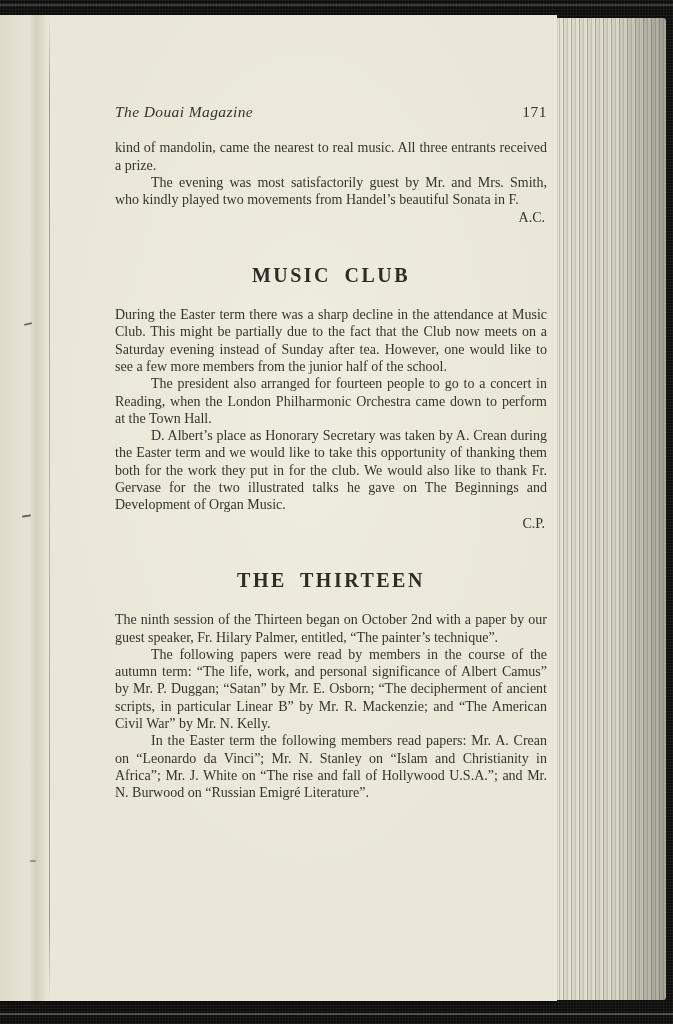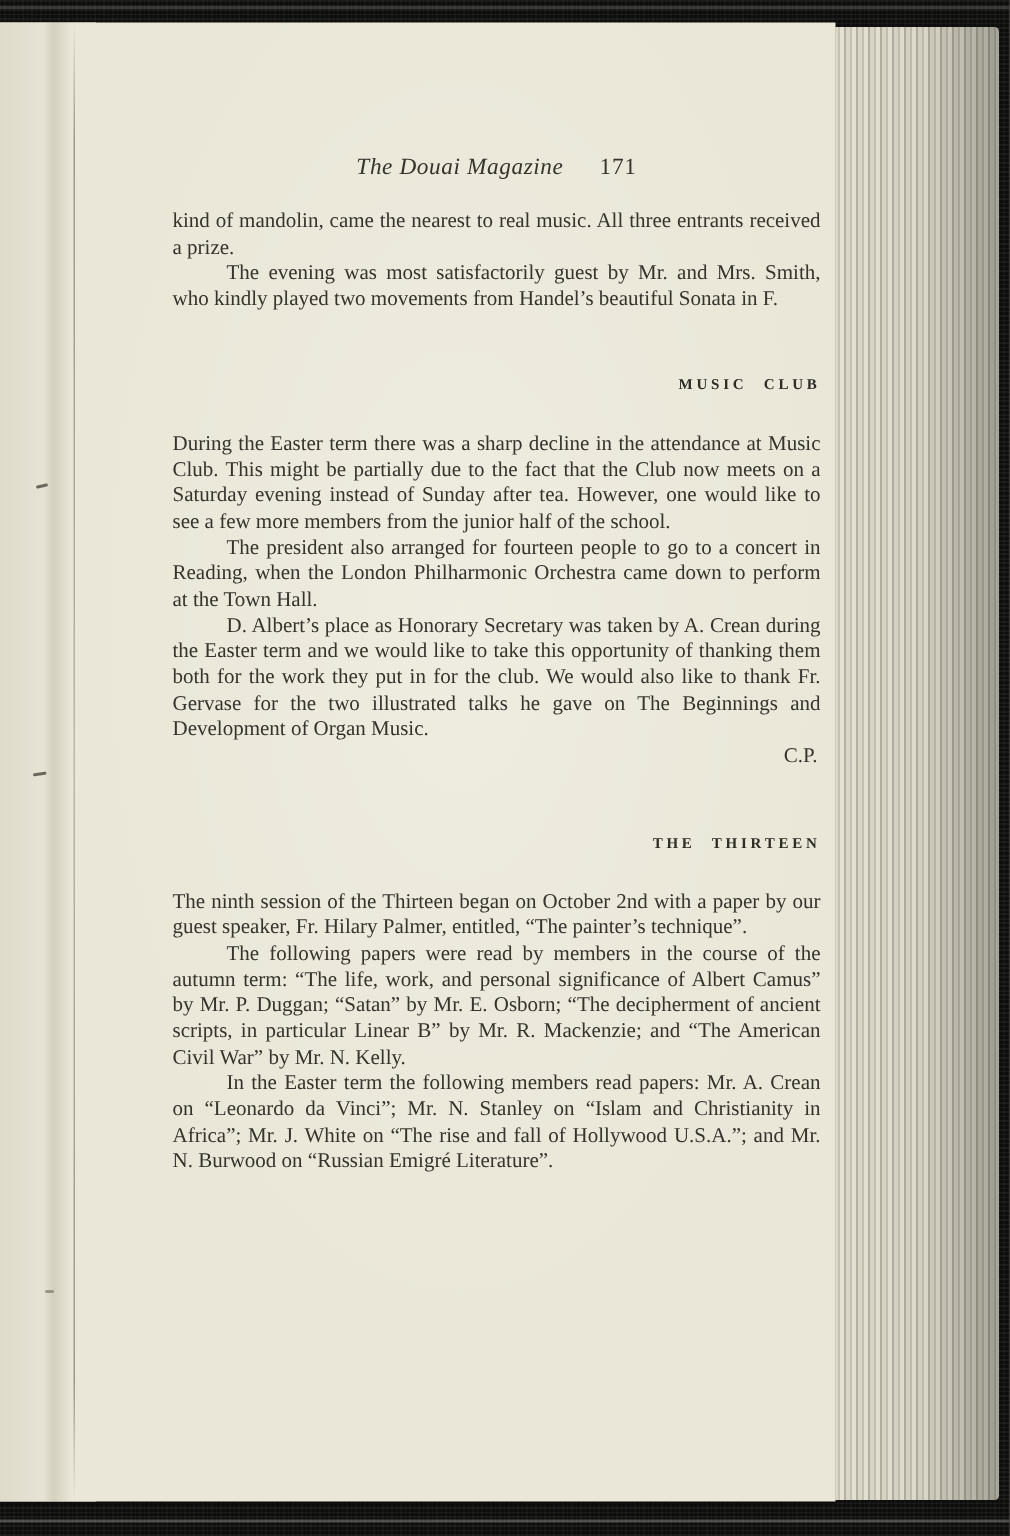--- a/index.html
+++ b/index.html
@@ -85,41 +85,41 @@
     left: 115px; top: 88px;
     width: 432px;
     color: #35332c;
     font-size: 14px;
     line-height: 17.3px;
     text-align: justify;
   }
 
   .running-header {
     display: flex;
-    justify-content: center;
+    justify-content: space-between;
     align-items: baseline;
     gap: 24px;
     margin-bottom: 19px;
     font-size: 15.5px;
   }
   .journal-title { font-style: italic; letter-spacing: 0.4px; }
   .page-number { letter-spacing: 0.5px; }
 
   p { margin: 0; }
   p.indent { text-indent: 36px; }
 
   .signature {
     text-align: right;
     padding-right: 2px;
     margin-top: 1px;
   }
 
   h2.section-heading {
-    text-align: right;
-    font-size: 10px;
+    text-align: center;
+    font-size: 20px;
     font-weight: bold;
     letter-spacing: 2.5px;
     word-spacing: 6px;
     margin: 40px 0 22px 0;
     color: #2e2c25;
   }
 </style>
 </head>
 <body>
 
@@ -139,20 +139,21 @@
     <div class="content">
 
       <div class="running-header">
         <span class="journal-title">The Douai Magazine</span>
         <span class="page-number">171</span>
       </div>
 
       <section>
         <p class="noindent">kind of mandolin, came the nearest to real music.  All three entrants received a prize.</p>
         <p class="indent">The evening was most satisfactorily guest by Mr. and Mrs. Smith, who kindly played two movements from Handel’s beautiful Sonata in F.</p>
+        <div class="signature">A.C.</div>
       </section>
 
       <section>
         <h2 class="section-heading">MUSIC CLUB</h2>
         <p class="noindent">During the Easter term there was a sharp decline in the attendance at Music Club.  This might be partially due to the fact that the Club now meets on a Saturday evening instead of Sunday after tea.  However, one would like to see a few more members from the junior half of the school.</p>
         <p class="indent">The president also arranged for fourteen people to go to a concert in Reading, when the London Philharmonic Orchestra came down to perform at the Town Hall.</p>
         <p class="indent">D. Albert’s place as Honorary Secretary was taken by A. Crean during the Easter term and we would like to take this opportunity of thanking them both for the work they put in for the club.  We would also like to thank Fr. Gervase for the two illustrated talks he gave on The Beginnings and Development of Organ Music.</p>
         <div class="signature">C.P.</div>
       </section>
 

